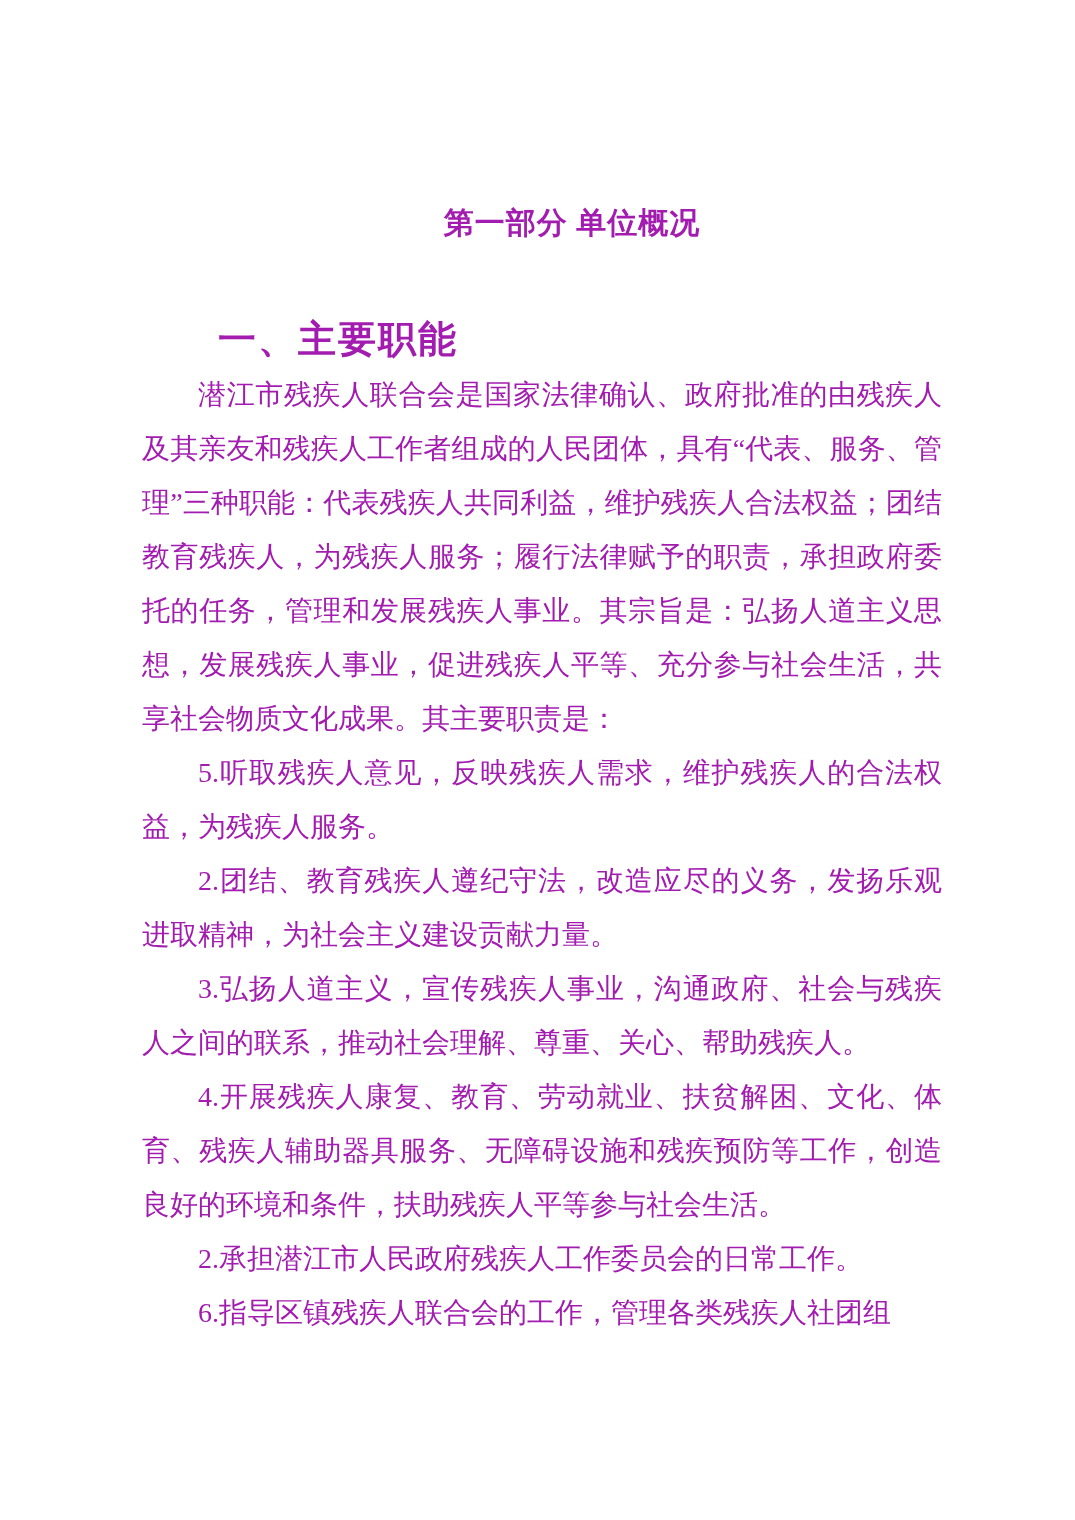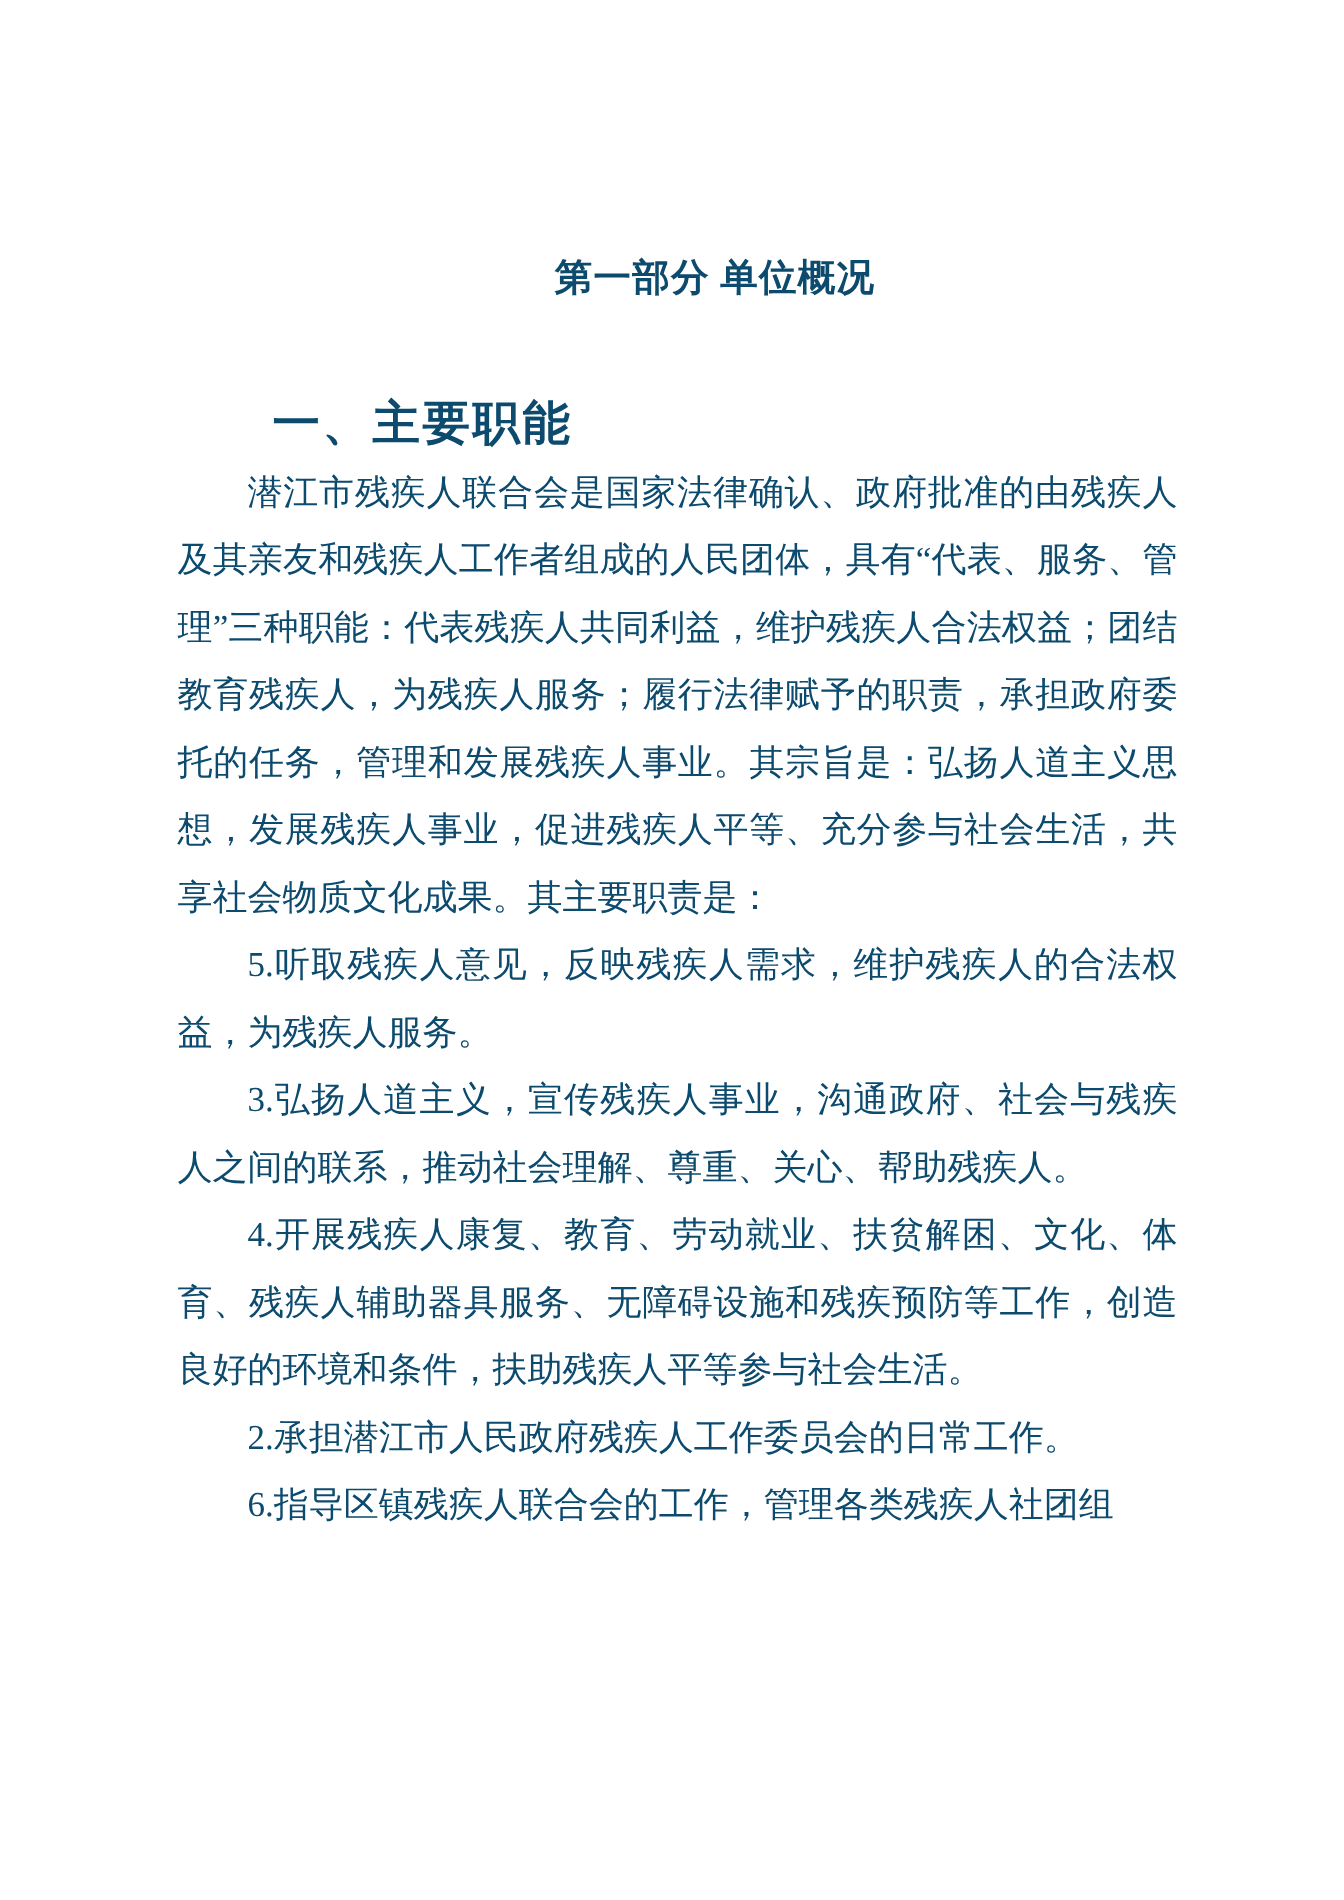--- a/index.html
+++ b/index.html
@@ -5,21 +5,21 @@
   html, body {
     margin: 0;
     padding: 0;
     background: #ffffff;
   }
   .page {
     position: relative;
     width: 1075px;
     height: 1520px;
     background: #ffffff;
-    color: #0c4a6e;
+    color: #a21caf;
     overflow: hidden;
   }
   .content {
     position: absolute;
     left: 142px;
     top: 0;
     width: 800px;
   }
   .doc-title {
     margin: 205px 0 0 0;
@@ -57,19 +57,20 @@
 </head>
 <body>
 
 <div class="page">
   <div class="content">
     <h1 class="doc-title">第一部分 单位概况</h1>
     <h2 class="section-heading">一、主要职能</h2>
     <div class="body-text">
       <p>潜江市残疾人联合会是国家法律确认、政府批准的由残疾人及其亲友和残疾人工作者组成的人民团体，具有“代表、服务、管理”三种职能：代表残疾人共同利益，维护残疾人合法权益；团结教育残疾人，为残疾人服务；履行法律赋予的职责，承担政府委托的任务，管理和发展残疾人事业。其宗旨是：弘扬人道主义思想，发展残疾人事业，促进残疾人平等、充分参与社会生活，共享社会物质文化成果。其主要职责是：</p>
       <p>5.听取残疾人意见，反映残疾人需求，维护残疾人的合法权益，为残疾人服务。</p>
+      <p>2.团结、教育残疾人遵纪守法，改造应尽的义务，发扬乐观进取精神，为社会主义建设贡献力量。</p>
       <p>3.弘扬人道主义，宣传残疾人事业，沟通政府、社会与残疾人之间的联系，推动社会理解、尊重、关心、帮助残疾人。</p>
       <p>4.开展残疾人康复、教育、劳动就业、扶贫解困、文化、体育、残疾人辅助器具服务、无障碍设施和残疾预防等工作，创造良好的环境和条件，扶助残疾人平等参与社会生活。</p>
       <p>2.承担潜江市人民政府残疾人工作委员会的日常工作。</p>
       <p>6.指导区镇残疾人联合会的工作，管理各类残疾人社团组</p>
     </div>
   </div>
 </div>
 
 </body></html>

